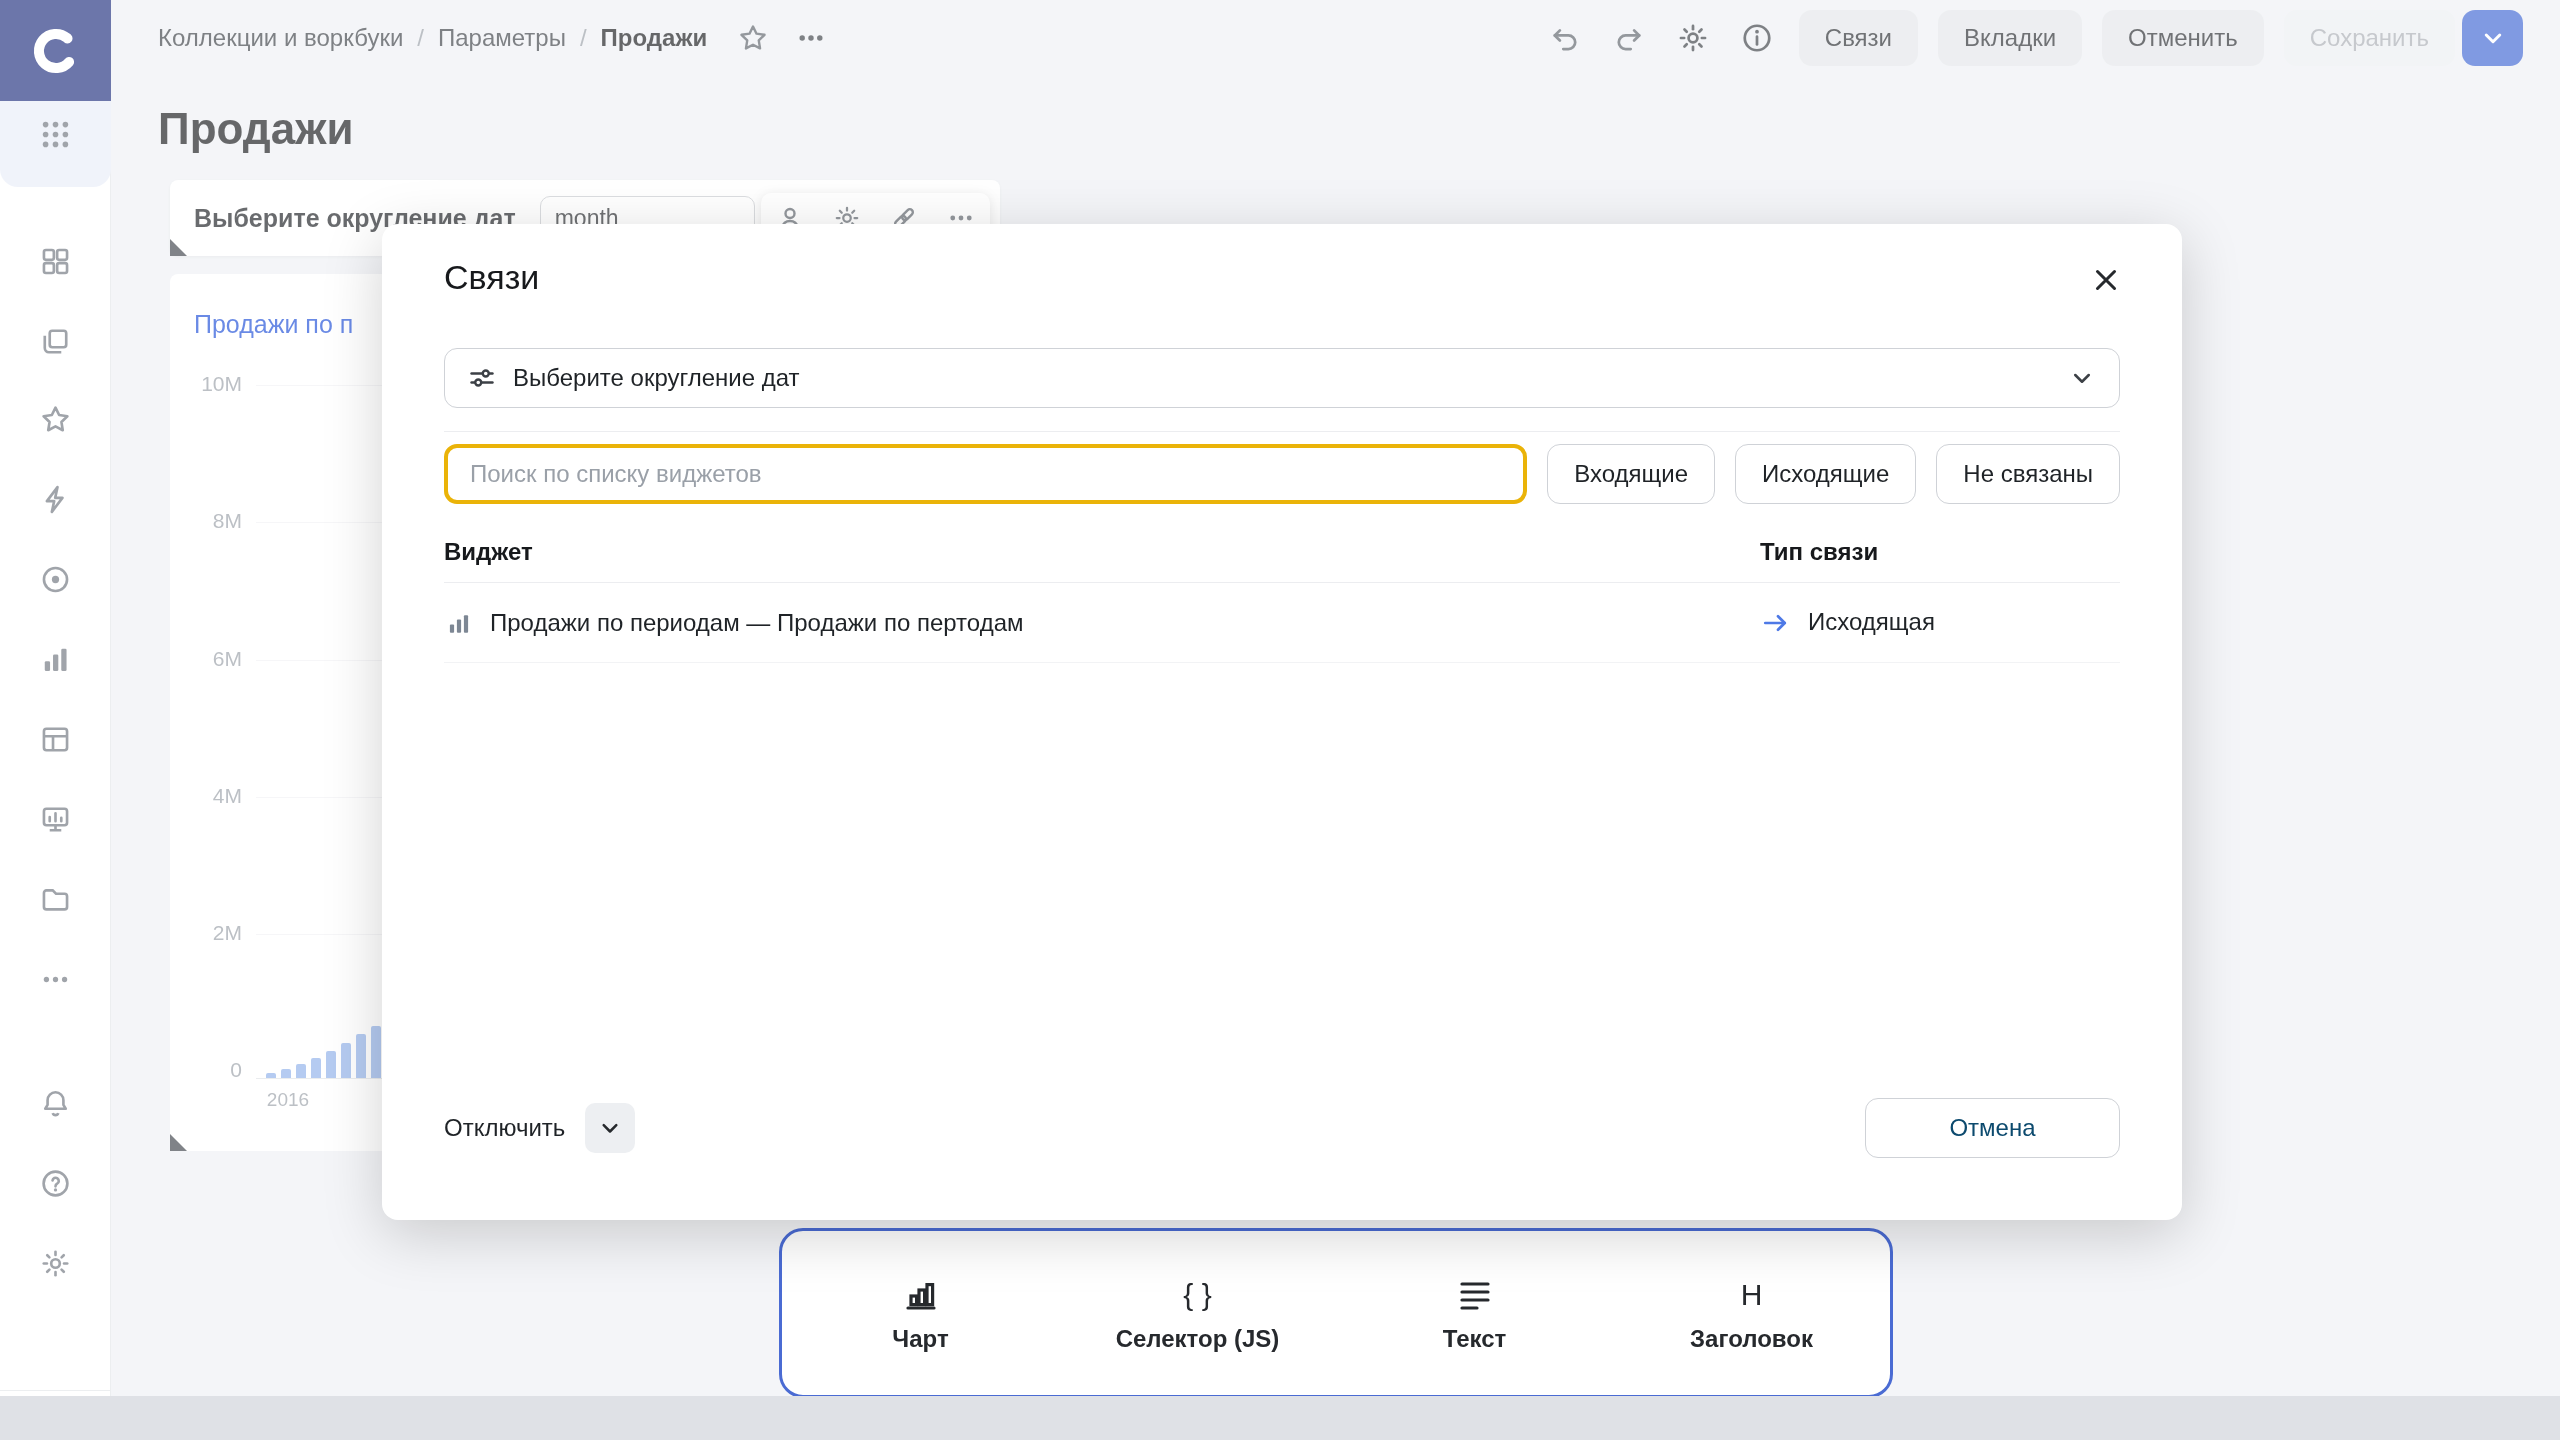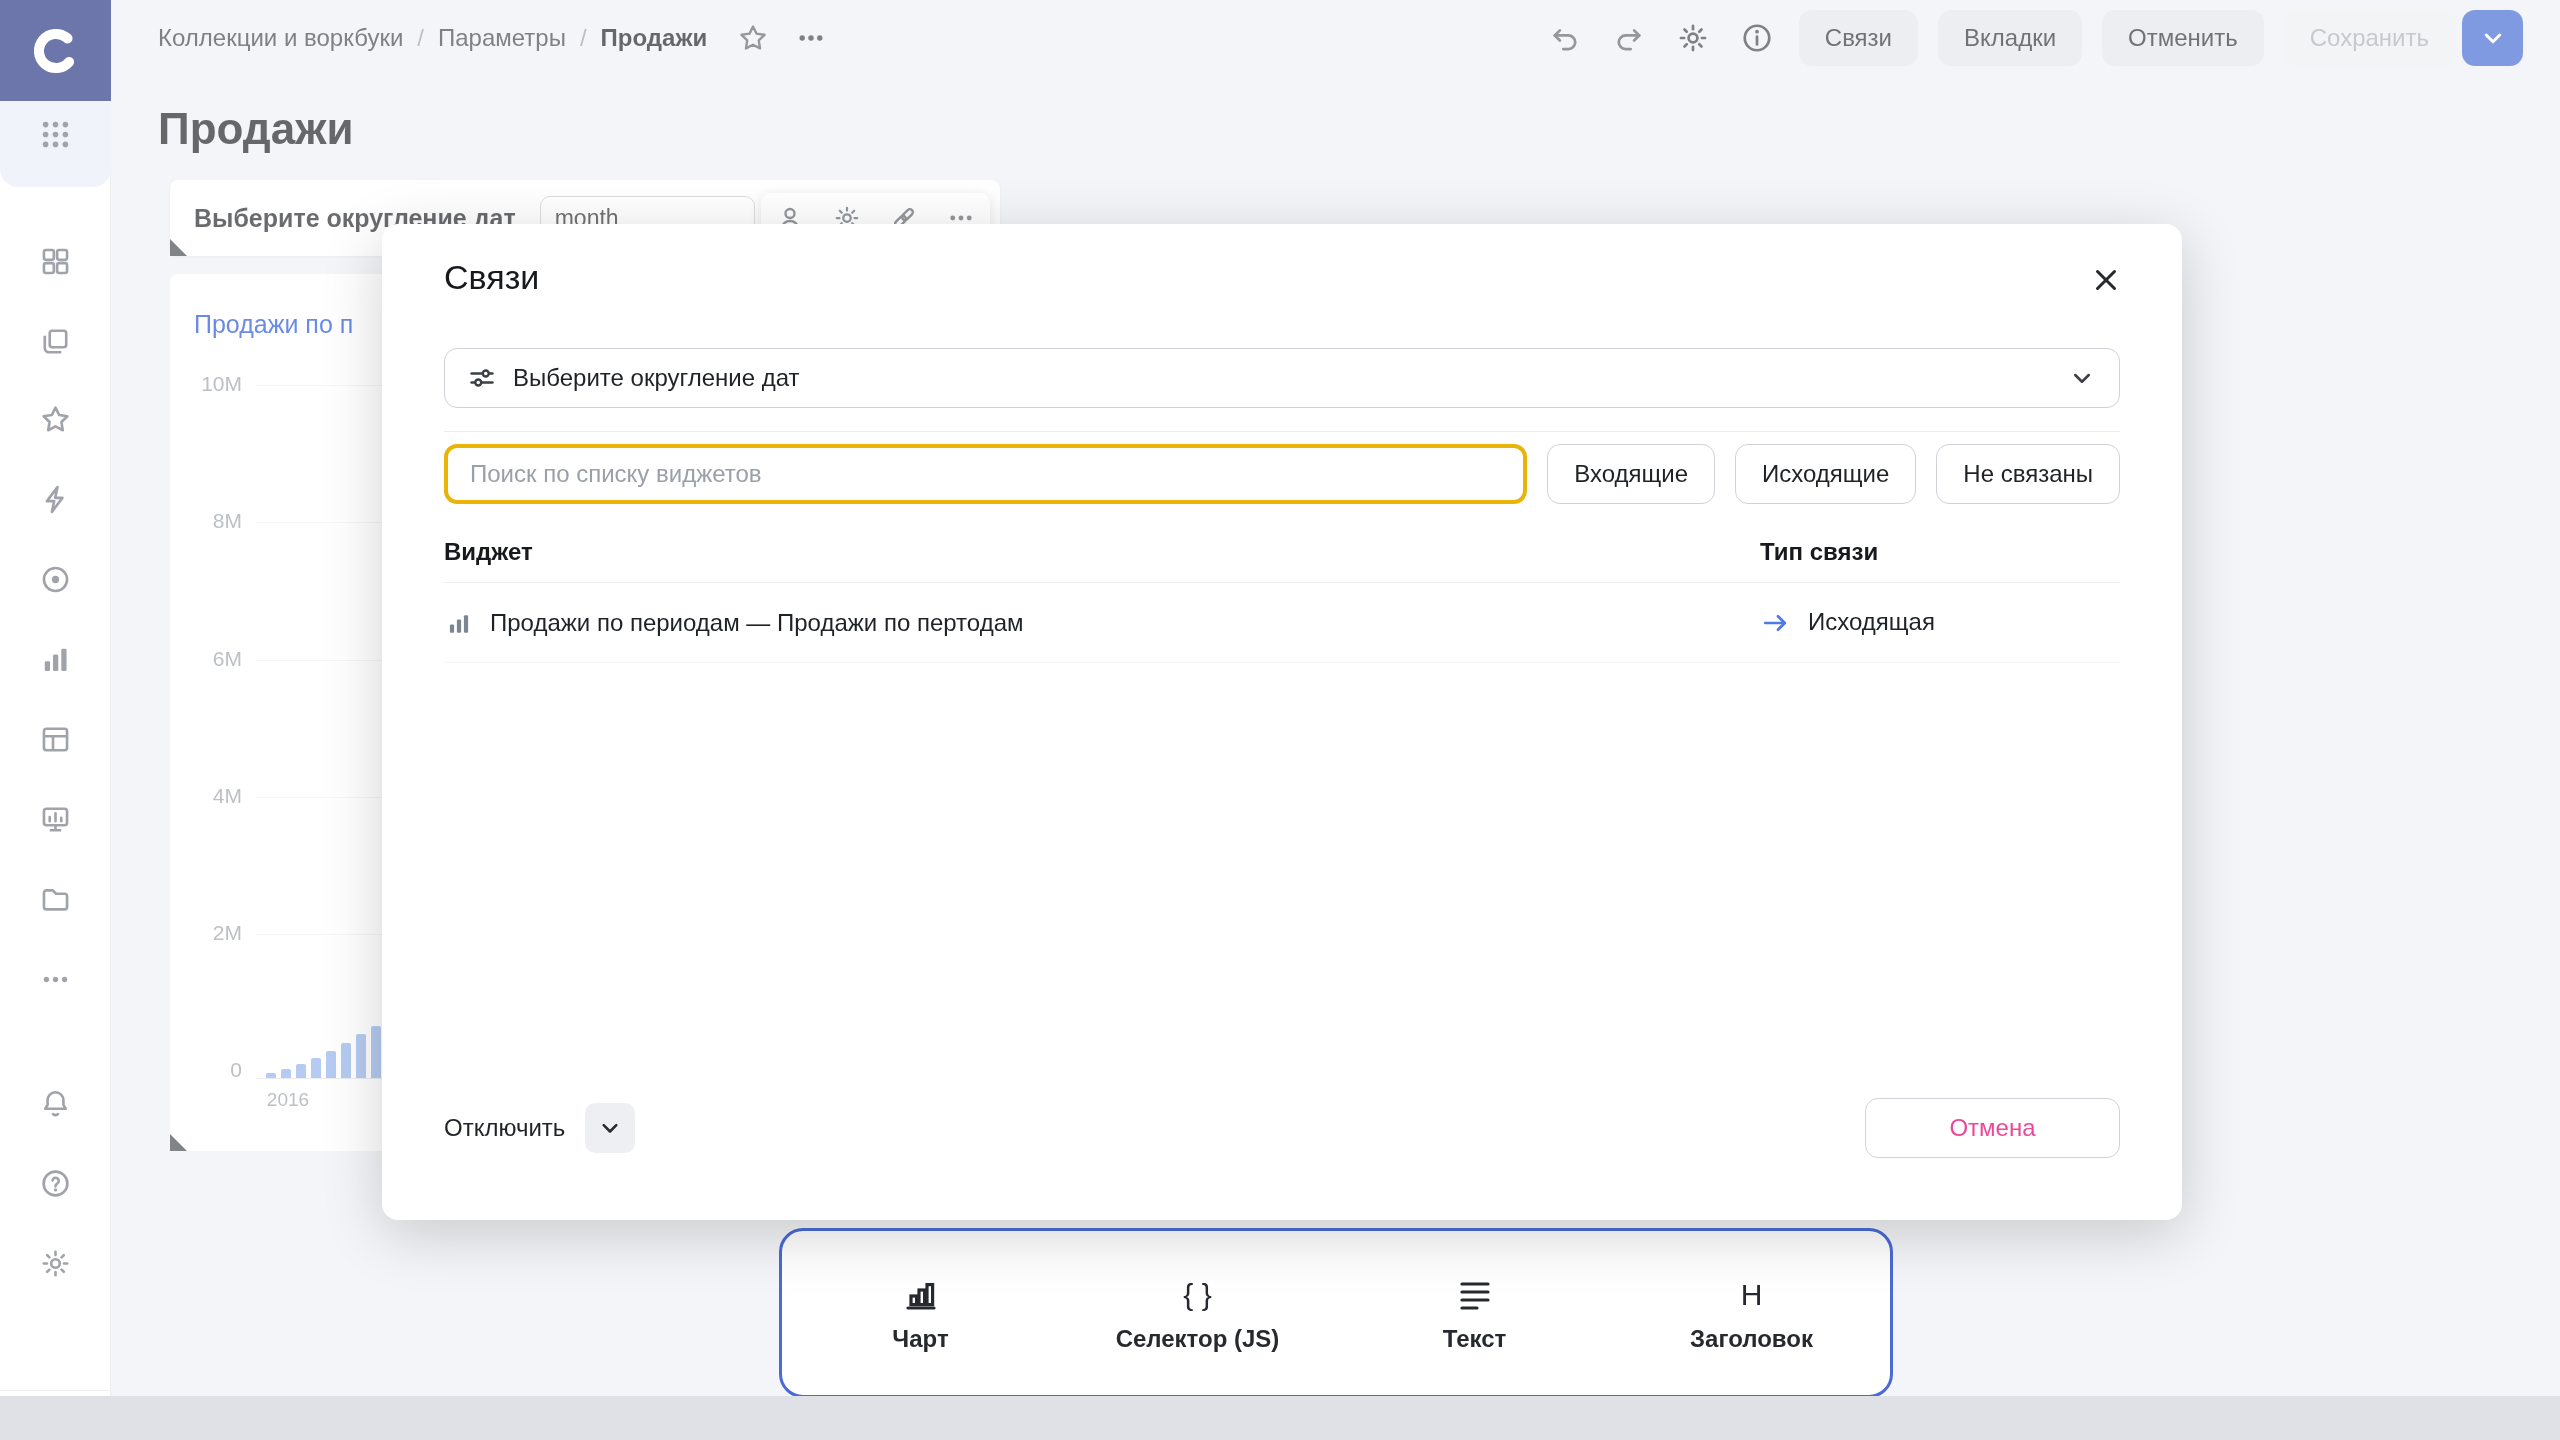--- a/index.html
+++ b/index.html
@@ -70,21 +70,21 @@
   .m-thead { position:absolute; left:62px; right:62px; top:300px; height:59px; border-bottom:1px solid #ecedf0; }
   .m-th { position:absolute; top:14px; font-size:24px; font-weight:700; color:#17191c; }
   .m-th.widget { left:0; }
   .m-th.type { left:1316px; }
   .m-row { position:absolute; left:62px; right:62px; top:359px; height:80px; display:flex; align-items:center; border-bottom:1px solid #f2f3f5; font-size:24px; color:#1f2327; cursor:pointer; }
   .m-row .row-icon { width:30px; height:30px; margin-right:16px; display:flex; align-items:center; justify-content:center; }
   .m-type-cell { position:absolute; left:1316px; display:flex; align-items:flex-start; gap:18px; }
   .m-footer { position:absolute; left:62px; right:62px; bottom:62px; height:60px; display:flex; align-items:center; }
   .m-disable { font-size:24px; color:#1f2327; cursor:pointer; }
   .m-disable-chev { width:50px; height:50px; margin-left:20px; border-radius:10px; background:#edeff2; display:flex; align-items:center; justify-content:center; cursor:pointer; }
-  .m-btn-cancel { margin-left:auto; width:255px; height:60px; border:1px solid #cfd2d7; border-radius:13px; background:#fff; font-size:24px; color:#ec4899; cursor:pointer; font-family:inherit; }
+  .m-btn-cancel { margin-left:auto; width:255px; height:60px; border:1px solid #cfd2d7; border-radius:13px; background:#fff; font-size:24px; color:#0c4a6e; cursor:pointer; font-family:inherit; }
   .m-btn-apply { margin-left:22px; width:253px; height:60px; border:none; border-radius:13px; background:#4a74dd; font-size:24px; color:#fff; cursor:pointer; font-family:inherit; }
 
   svg { display:block; }
 </style>
 </head>
 <body>
 
 <div id="screen">
 
   <div class="breadcrumb">

